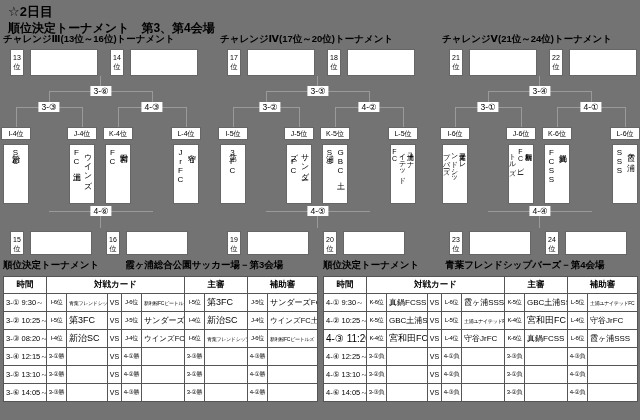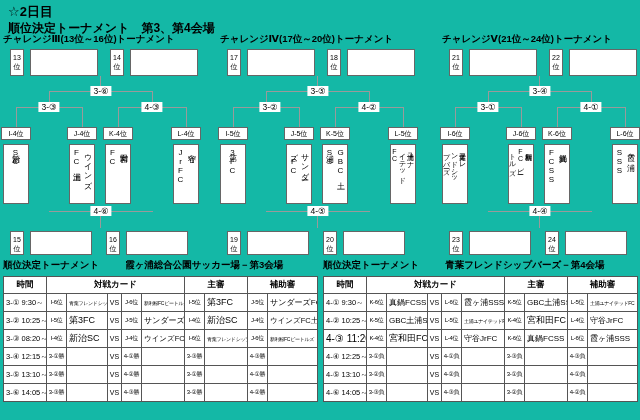--- a/index.html
+++ b/index.html
@@ -1,16 +1,16 @@
 <!DOCTYPE html>
 <html><head>
 <meta charset="utf-8">
 <style>
   html,body{margin:0;padding:0;background:#e8e8e8;}
-  .page{position:relative;width:640px;height:420px;background:#14b8a6;overflow:hidden;
+  .page{position:relative;width:640px;height:420px;background:#737373;overflow:hidden;
         font-family:"Liberation Sans","DejaVu Sans",sans-serif;color:#000;}
   .abs{position:absolute;}
   .hdr-day{left:8px;top:3px;font-size:13px;font-weight:bold;}
   .hdr-main{left:8px;top:20px;font-size:12px;font-weight:bold;}
   .bracket{position:absolute;top:33px;width:196px;height:212px;}
   .btitle{position:absolute;left:2px;top:0;font-size:9.5px;font-weight:bold;white-space:nowrap;}
   .bx{position:absolute;border:1px solid #666;background:#fff;box-sizing:border-box;}
   .rankbox{font-size:7px;line-height:9px;text-align:center;word-break:break-all;padding-top:3px;}
   .ln{position:absolute;background:#9a9a9a;}
   .mlabel{position:absolute;transform:translateX(-50%);background:#fff;font-size:8.5px;

